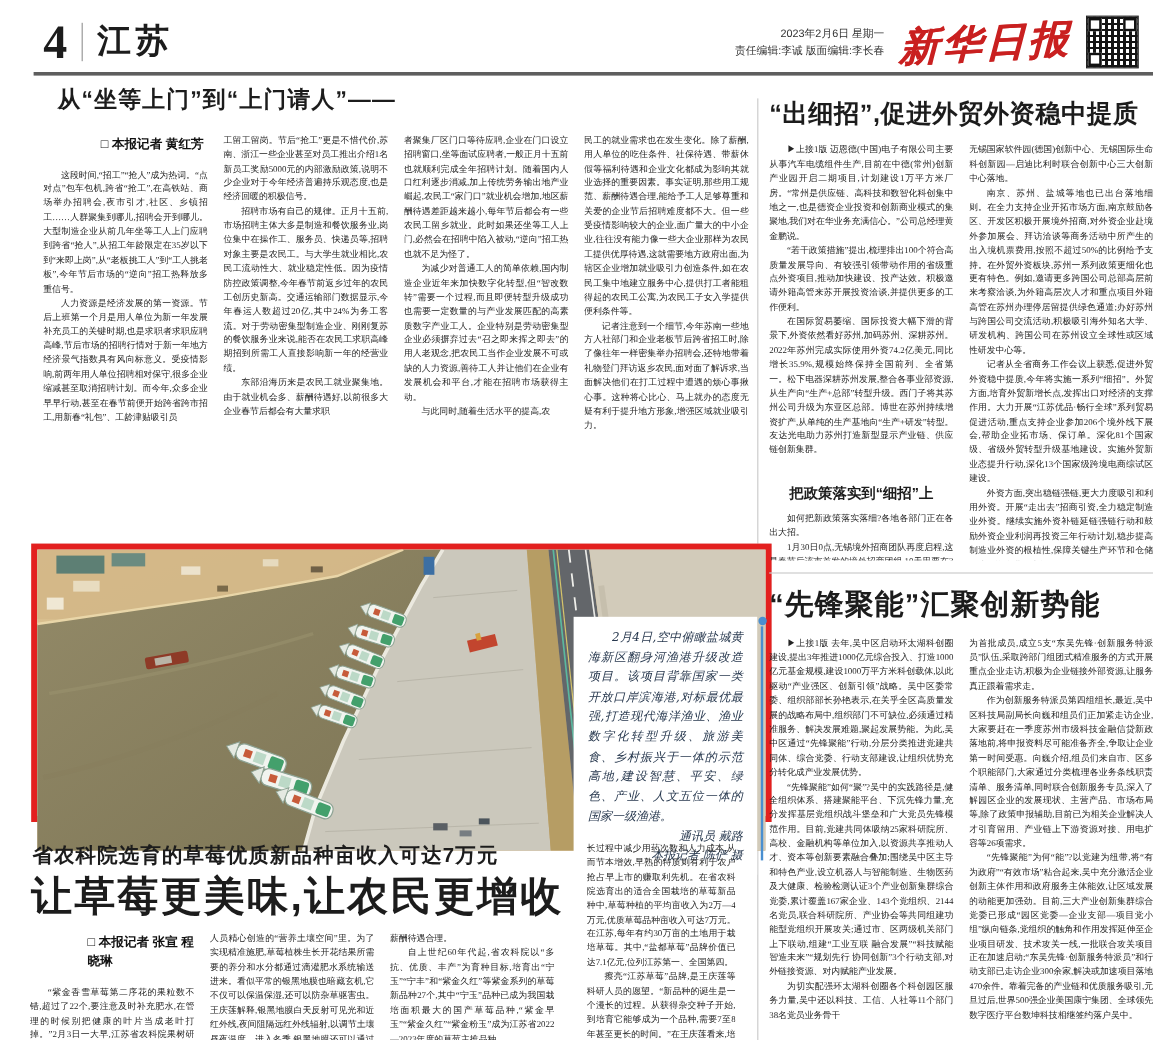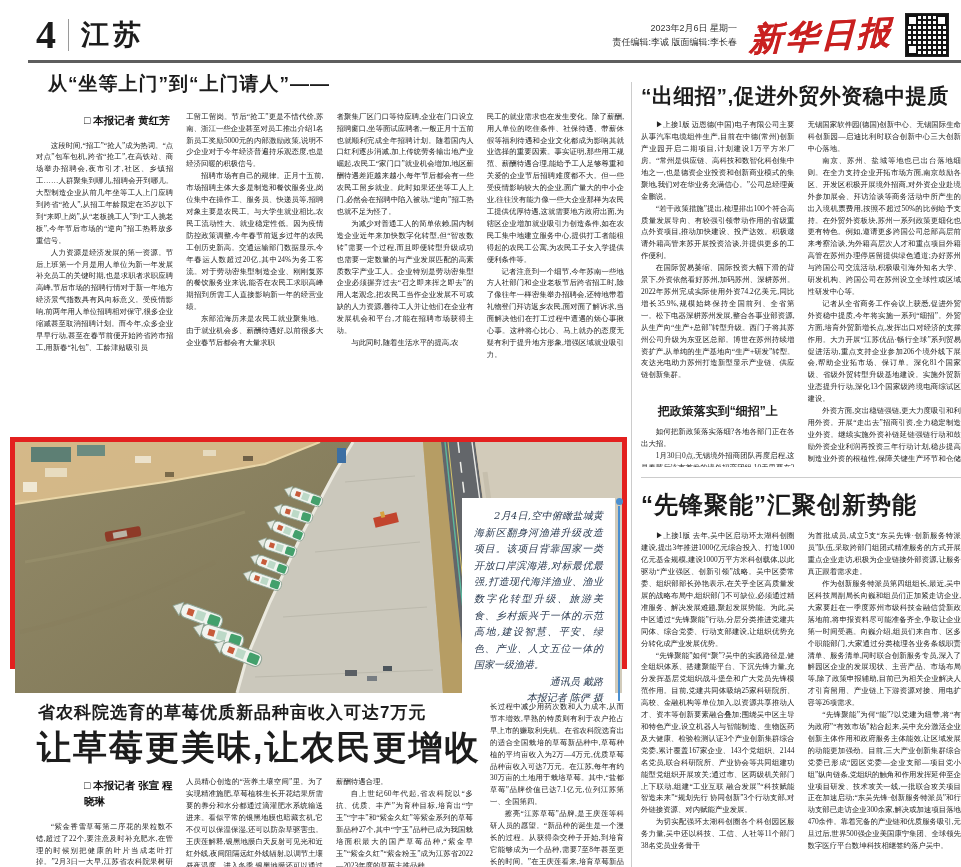--- a/index.html
+++ b/index.html
@@ -30,34 +30,34 @@
   .cont > p:first-child, .cont > div > p:first-child{text-indent:0;}
   .byline{font:700 10.5px/1.5 "Liberation Sans",sans-serif;margin:2px 0 11px;color:#111;padding-left:48px;}
   .col{flex:1;min-width:0;overflow:hidden;}
   
   .main-article{position:absolute;left:36px;top:70px;width:588px;}
   .kicker{font:700 19px/1.25 "Liberation Sans",sans-serif;letter-spacing:1px;margin:2px 0 7px 12px;}
   .headline-xl{font:900 41px/1.1 "Liberation Sans",sans-serif;letter-spacing:3px;margin:0 0 0 20px;
                white-space:nowrap;}
   .col-row{display:flex;gap:13px;margin-top:15px;height:253px;overflow:hidden;}
   
-  .photo-figure{position:absolute;left:10px;top:437px;width:617px;height:232px;margin:0;
+  .photo-figure{position:absolute;left:10px;top:437px;width:617px;height:232px;margin:16px;
                 border:5px solid #e3201f;box-sizing:border-box;background:#e5e5e5;}
   .photo-figure svg{display:block;width:607px;height:251px;}
   .caption-box{position:absolute;top:56px;right:7px;width:153px;box-sizing:border-box;
                background:#fff;padding:10px 12px 7px;font-family:"DejaVu Serif",serif;
                font-style:italic;color:#28394f;}
   .caption-box::after{content:"";position:absolute;right:-5px;top:8px;bottom:12px;width:2px;background:#4a8fd0;}
   .caption-box::before{content:"";position:absolute;right:-7.5px;top:0;width:7px;height:7px;
                        border-radius:50%;background:#4a8fd0;}
   .caption-text{font-size:10px;line-height:16.6px;text-indent:2em;text-align:justify;color:#28394f;}
   .credit{font-size:10px;line-height:16px;text-align:right;text-indent:0;color:#28394f;}
   
-  .bottom-article{position:absolute;left:36px;top:701px;width:588px;height:166px;display:flex;
-                  gap:17px;overflow:hidden;}
+  .bottom-article{position:absolute;left:25px;top:701px;width:588px;height:166px;display:flex;
+                  gap:27px;overflow:hidden;}
   .bottom-left{width:437px;flex:none;}
   .kicker2{font:700 17px/1.3 "Liberation Sans",sans-serif;letter-spacing:1px;margin:1px 0 4px 2px;}
   .headline-xl2{font:900 34px/1.15 "Liberation Sans",sans-serif;letter-spacing:2px;margin:0 0 0 1px;
                 white-space:nowrap;}
   .cols3{display:flex;gap:13px;margin-top:9px;overflow:hidden;}
   .bottom-col4{flex:1;min-width:0;overflow:hidden;}
   
   .right-col{position:absolute;left:641px;top:80px;width:320px;}
   .rt-headline{font:800 21px/1.3 "Liberation Sans",sans-serif;letter-spacing:0.5px;margin:2px 0 10px;}
   .two-cols{display:flex;gap:13px;height:348px;overflow:hidden;}

